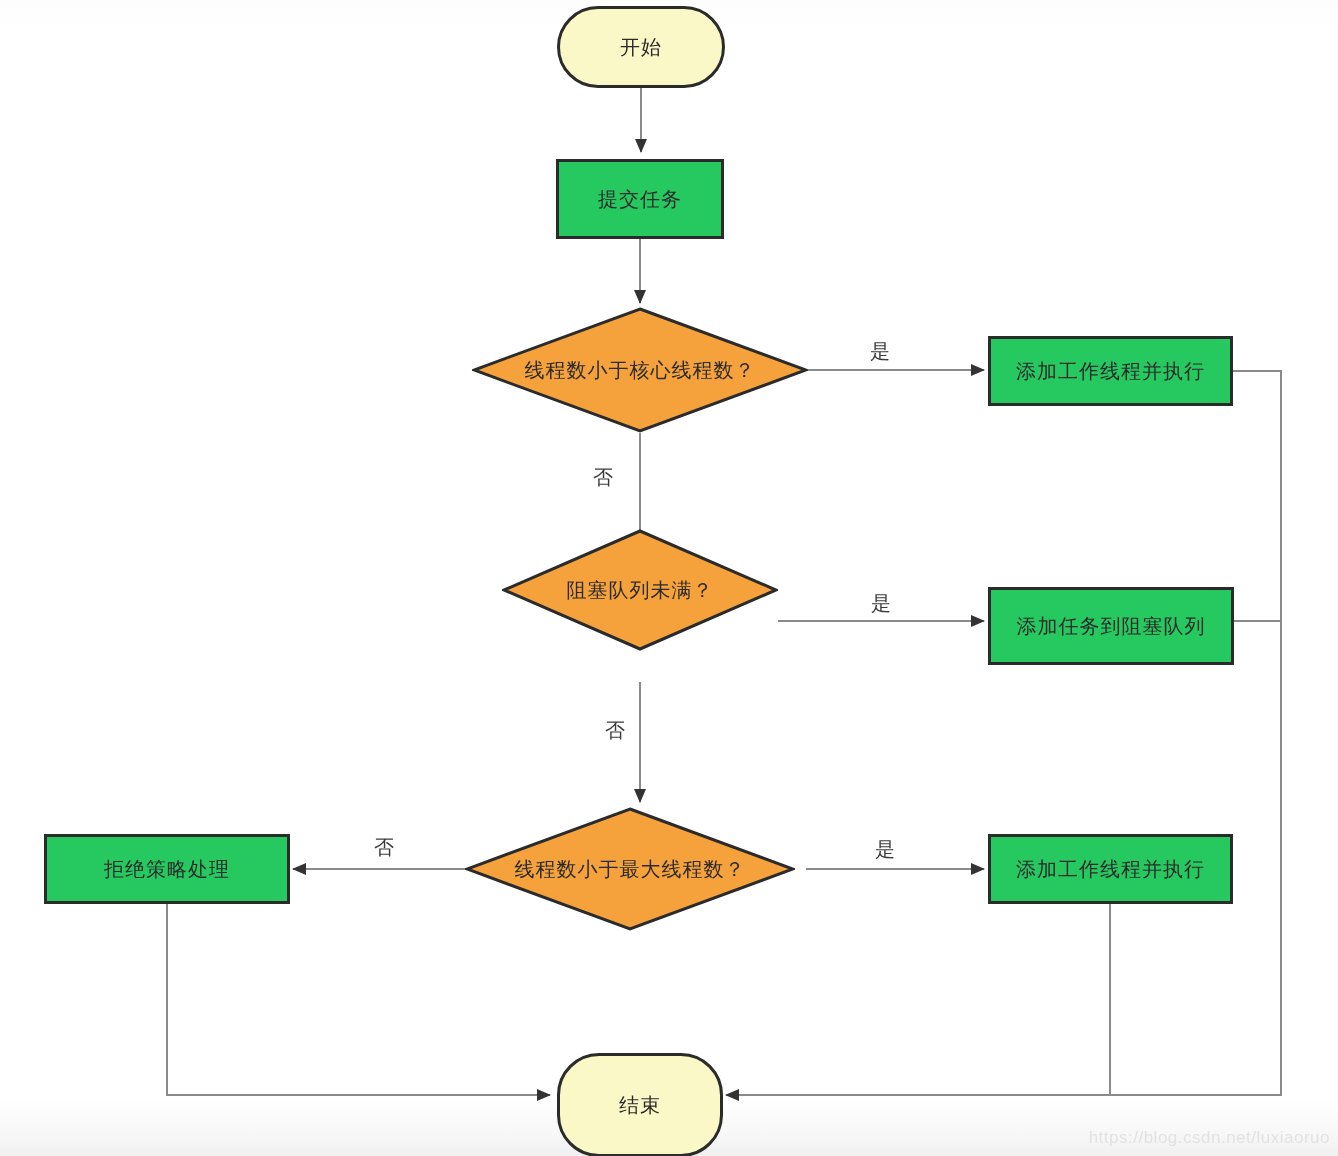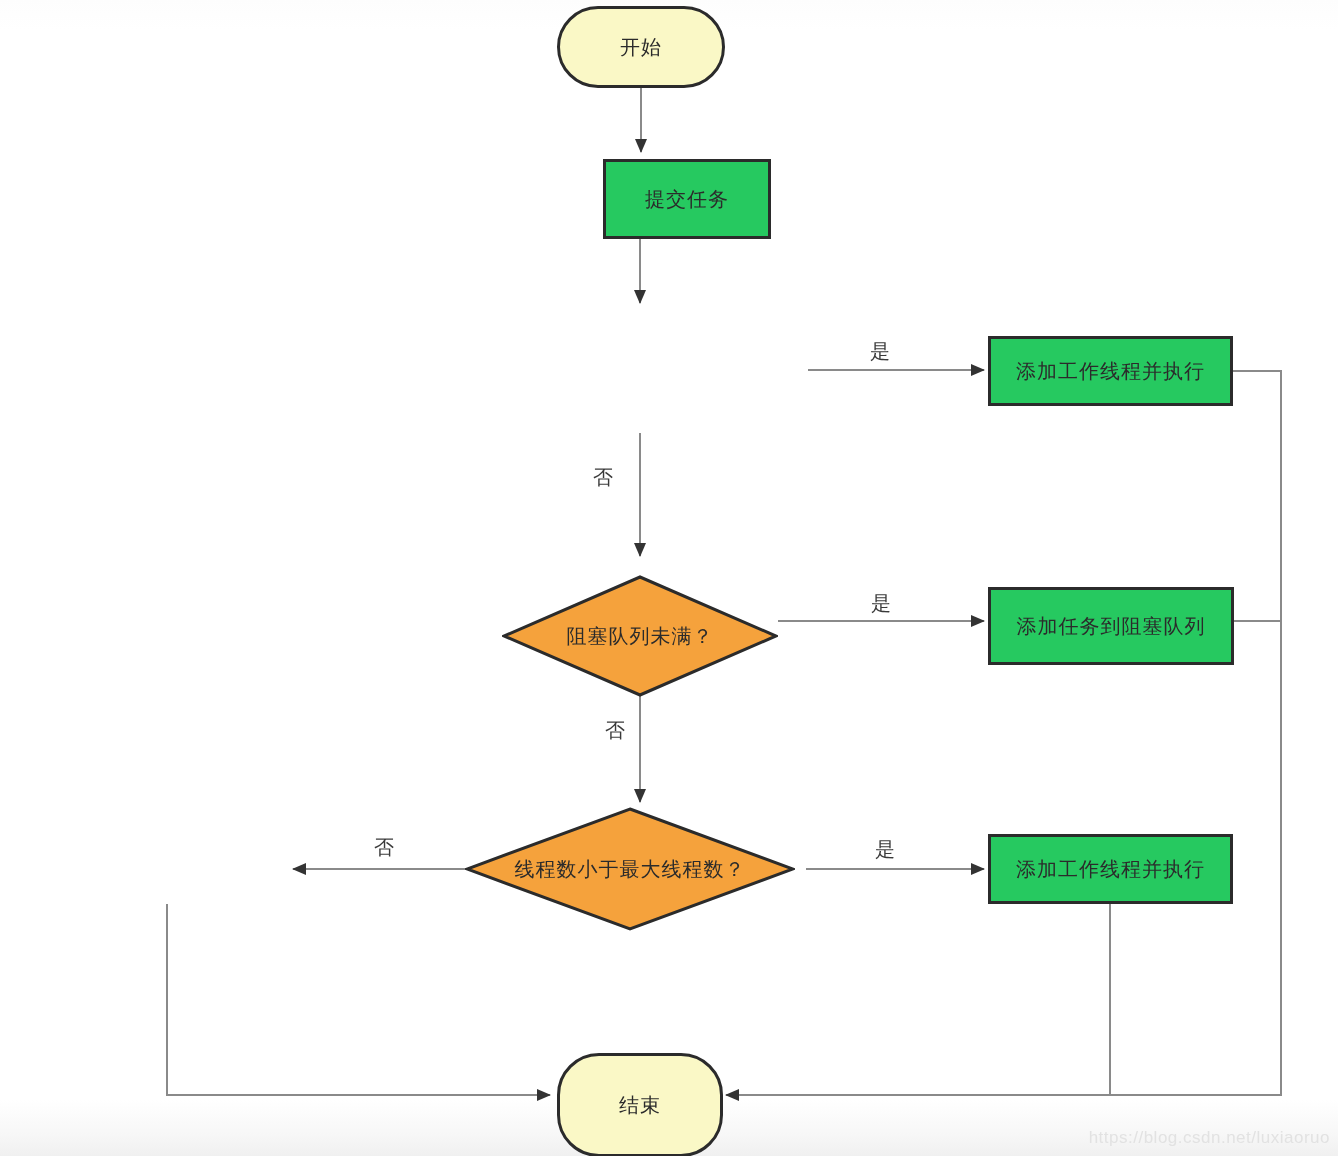--- a/index.html
+++ b/index.html
@@ -110,30 +110,36 @@
     <path d="M167,904 V1095 H550" marker-end="url(#arrow)"></path>
     <path d="M1234,621 H1281"></path>
     <path d="M1110,904 V1094"></path>
     <path d="M1233,371 H1281 V1095 H726" marker-end="url(#arrow)"></path>
   </svg>
 
   <div class="node terminal" style="left:557px;top:6px;width:168px;height:82px;">
     <span>开始</span>
   </div>
 
-  <div class="node process" style="left:556px;top:159px;width:168px;height:80px;margin-left:47px;">
+  <div class="node process" style="left:556px;top:159px;width:168px;height:80px;">
     <span>提交任务</span>
   </div>
 
+  <div class="diamond" style="left:472px;top:307px;width:336px;height:126px;">
+    <svg viewBox="0 0 336 126">
+      <polygon points="168,2 334,63 168,124 2,63"></polygon>
+    </svg>
+    <span class="dlabel">线程数小于核心线程数？</span>
+  </div>
 
   <div class="node process" style="left:988px;top:336px;width:245px;height:70px;">
     <span>添加工作线程并执行</span>
   </div>
 
-  <div class="diamond" style="left:502px;top:575px;width:276px;height:122px;">
+  <div class="diamond" style="left:502px;top:529px;width:276px;height:122px;">
     <svg viewBox="0 0 276 122">
       <polygon points="138,2 274,61 138,120 2,61"></polygon>
     </svg>
     <span class="dlabel">阻塞队列未满？</span>
   </div>
 
   <div class="node process" style="left:988px;top:587px;width:246px;height:78px;">
     <span>添加任务到阻塞队列</span>
   </div>
 
@@ -141,20 +147,23 @@
     <svg viewBox="0 0 330 124">
       <polygon points="165,2 328,62 165,122 2,62"></polygon>
     </svg>
     <span class="dlabel">线程数小于最大线程数？</span>
   </div>
 
   <div class="node process" style="left:988px;top:834px;width:245px;height:70px;">
     <span>添加工作线程并执行</span>
   </div>
 
+  <div class="node process" style="left:44px;top:834px;width:246px;height:70px;">
+    <span>拒绝策略处理</span>
+  </div>
 
   <div class="node terminal" style="left:557px;top:1053px;width:166px;height:104px;">
     <span>结束</span>
   </div>
 
   <span class="edge-label" style="left:880px;top:351px;">是</span>
   <span class="edge-label" style="left:603px;top:477px;">否</span>
   <span class="edge-label" style="left:881px;top:603px;">是</span>
   <span class="edge-label" style="left:615px;top:730px;">否</span>
   <span class="edge-label" style="left:885px;top:849px;">是</span>

